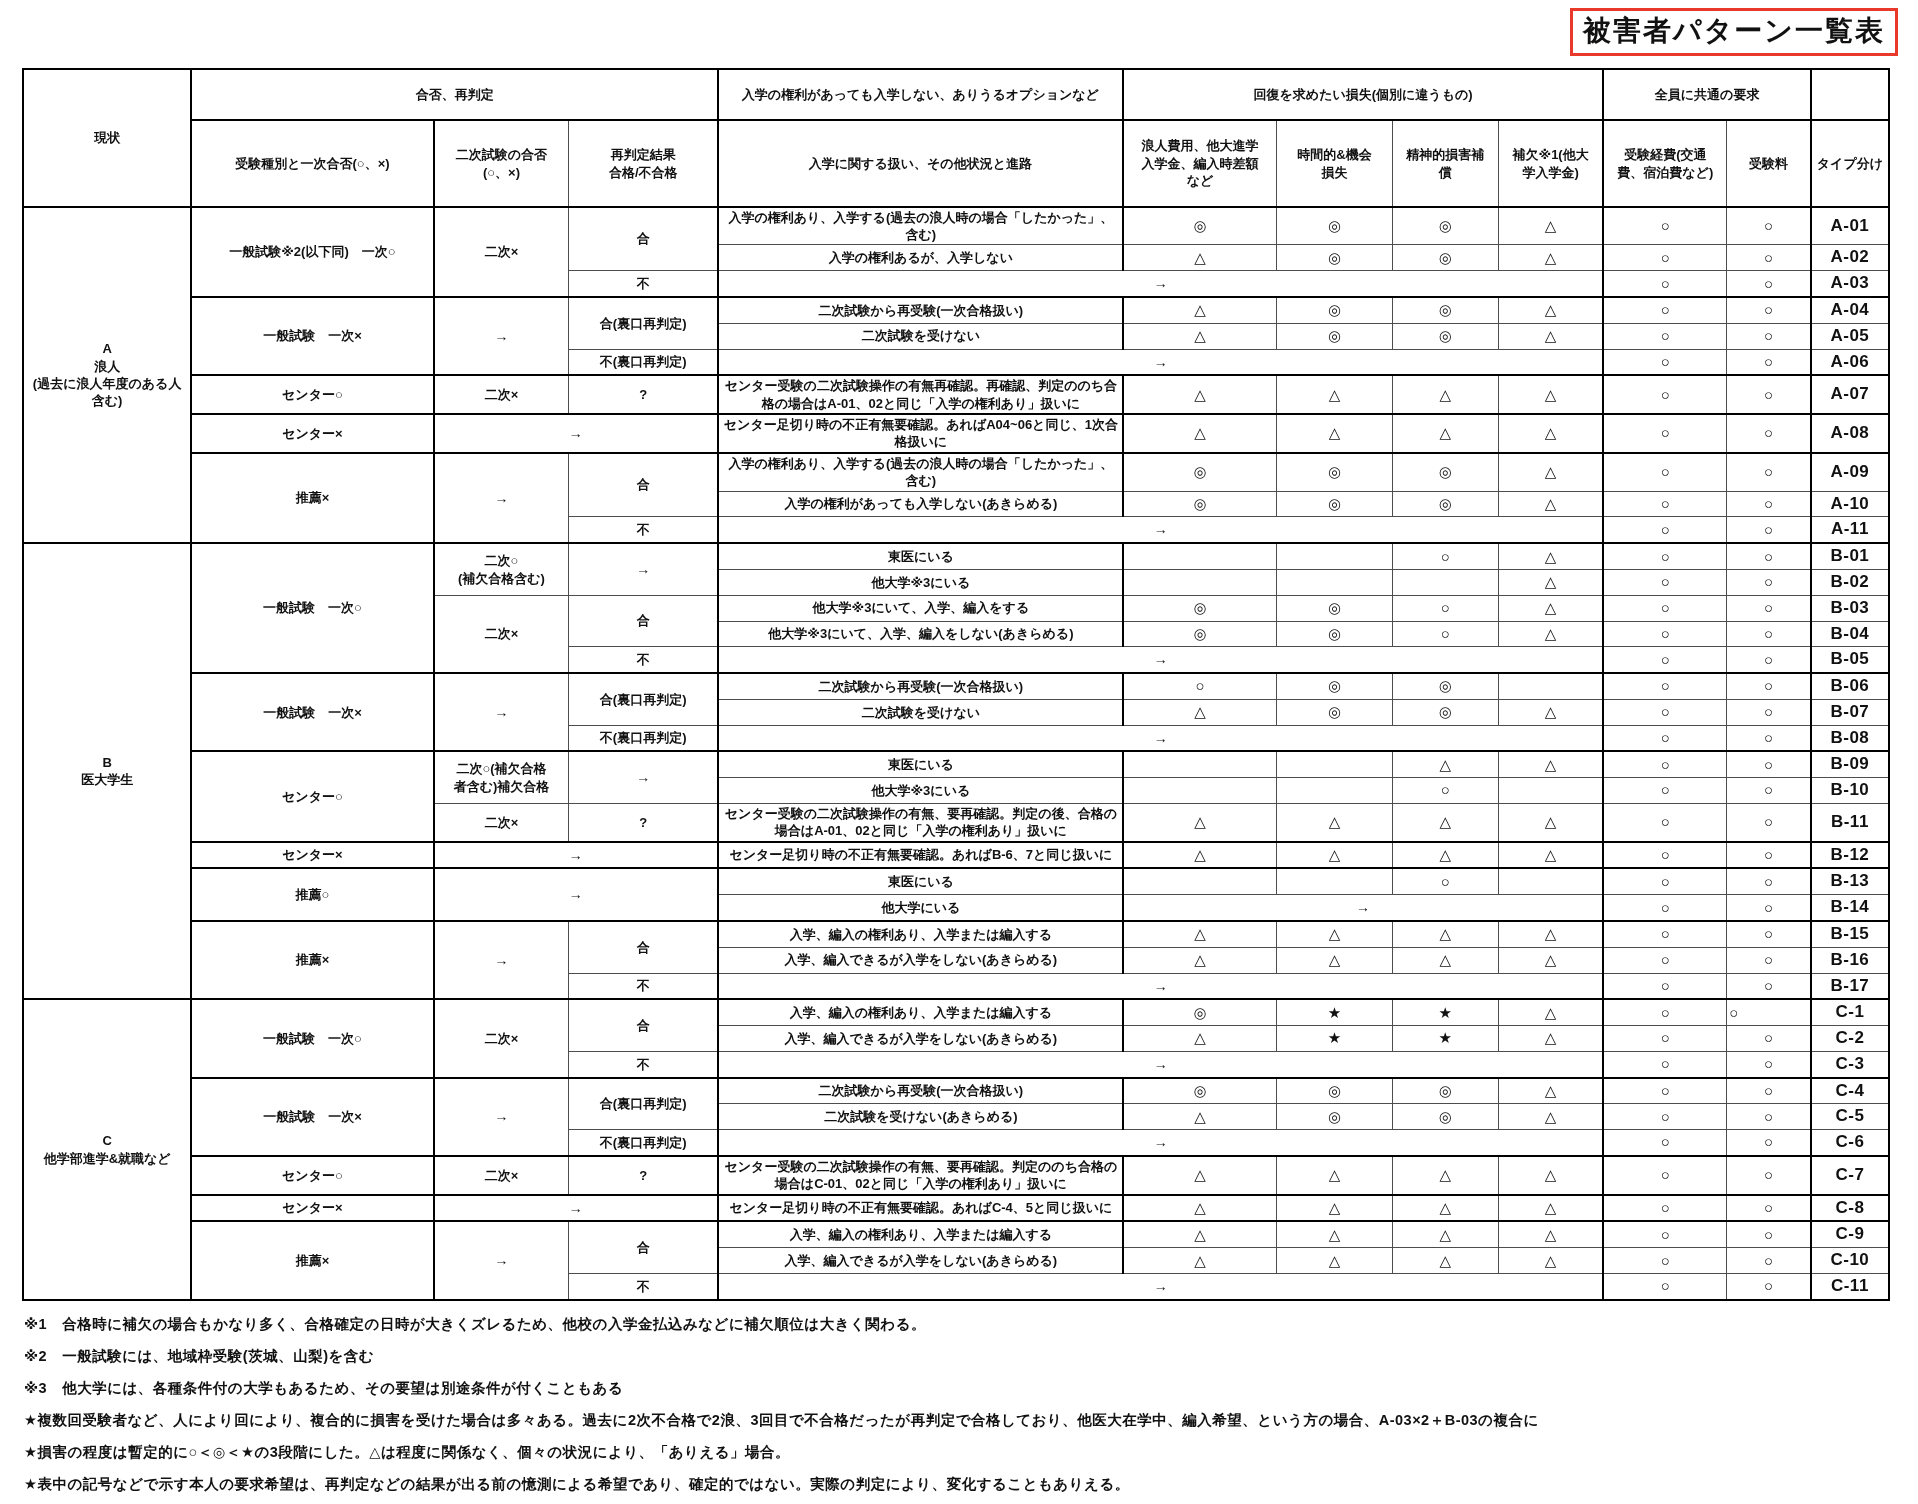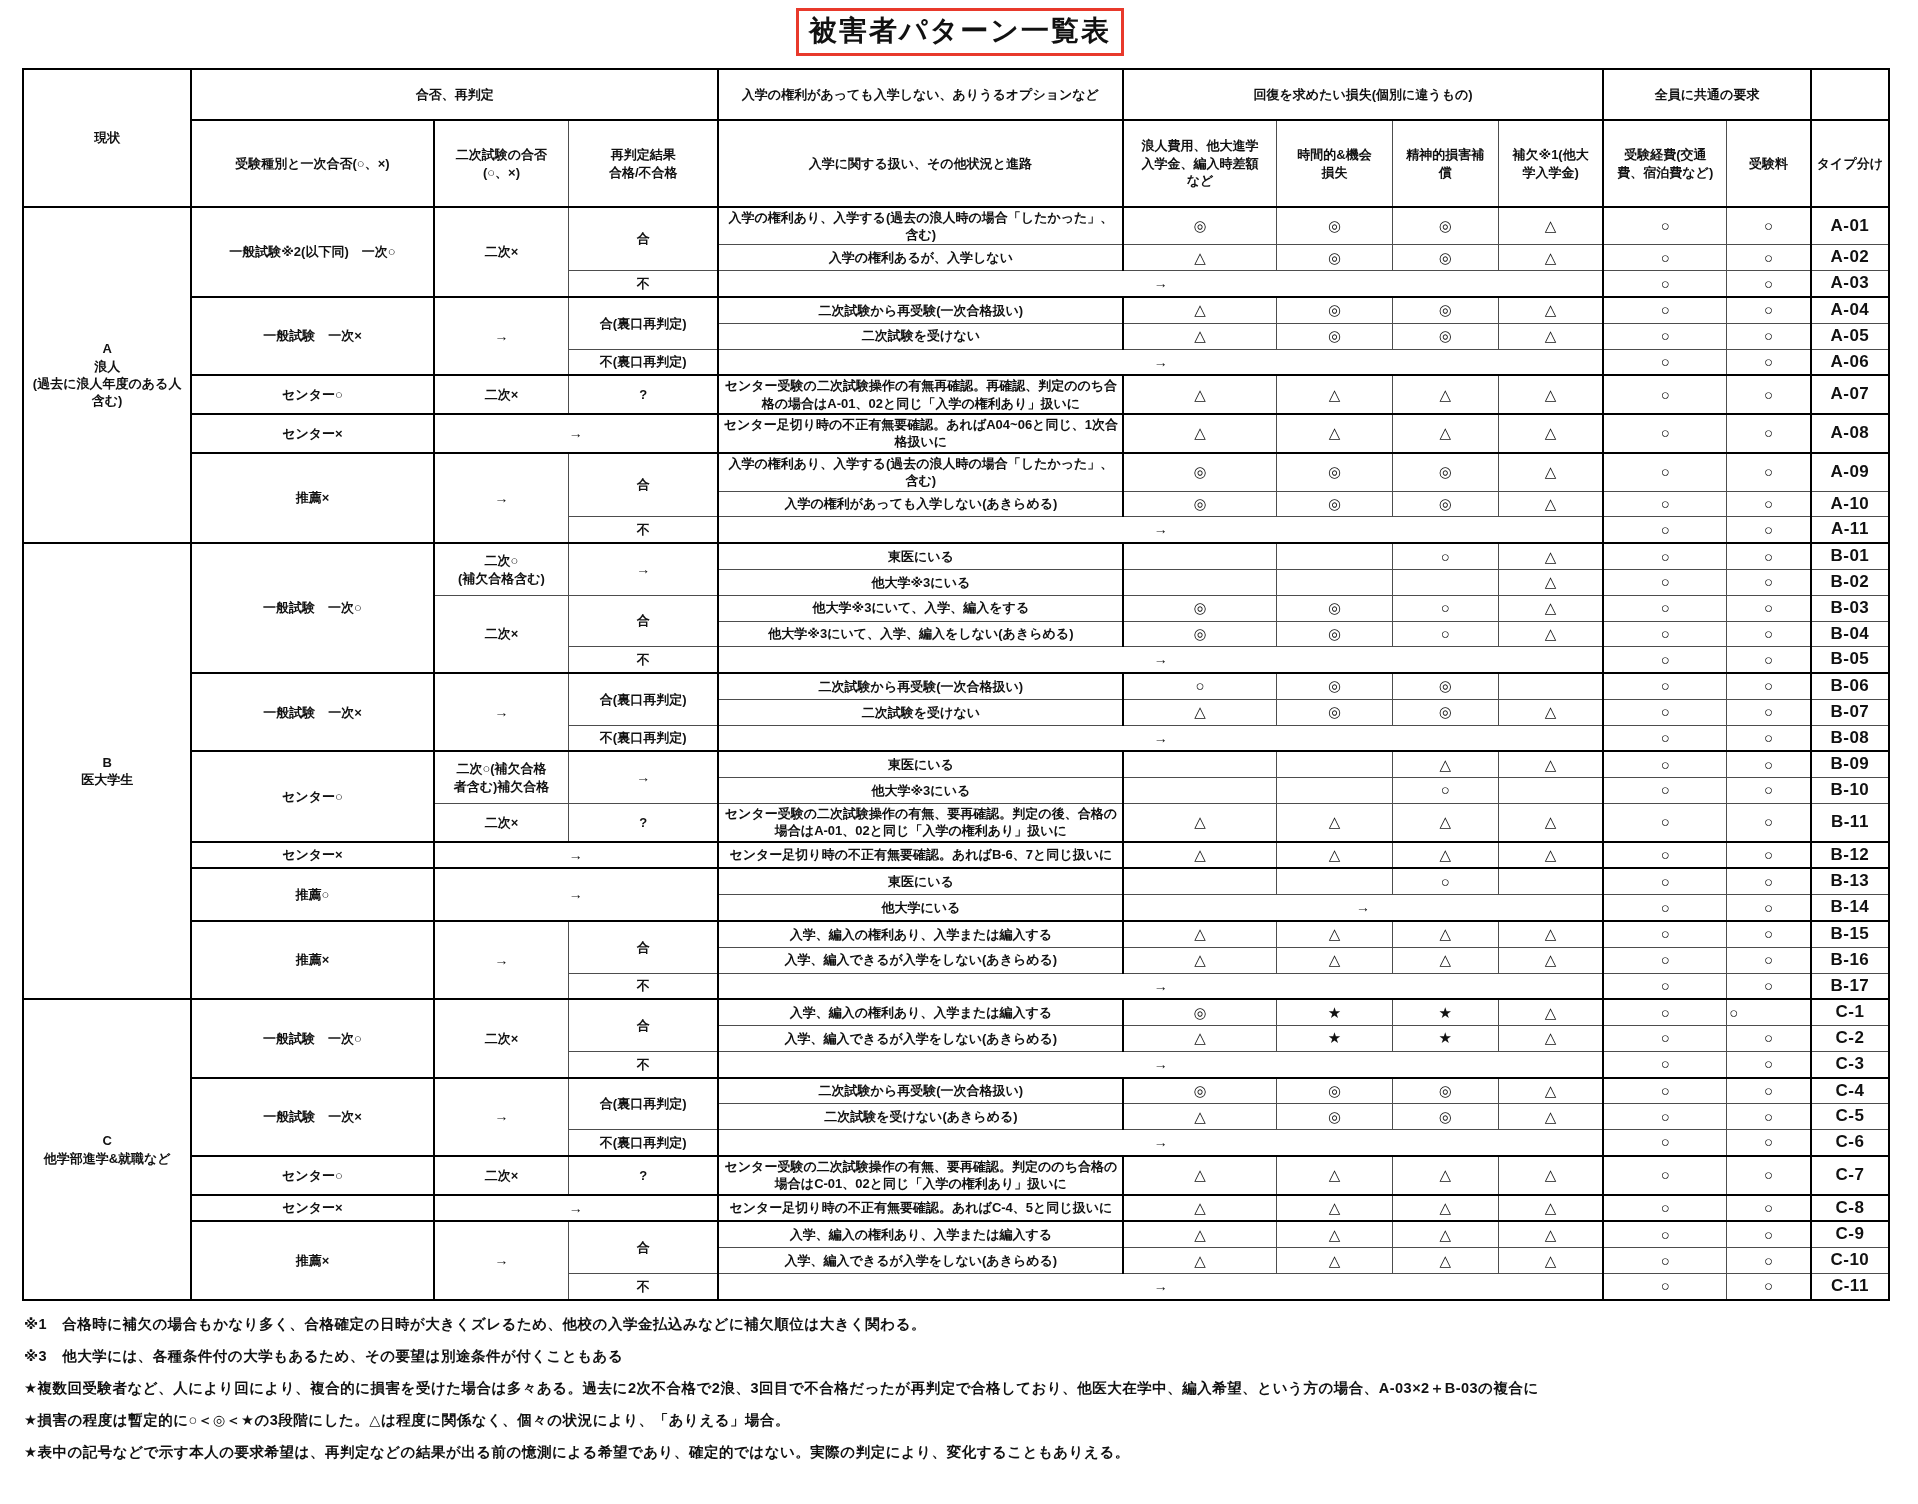--- a/index.html
+++ b/index.html
@@ -1,18 +1,18 @@
 <!DOCTYPE html>
 <html><head>
 <meta charset="utf-8">
 <style>
   html,body{margin:0;padding:0;background:#ffffff;}
   body{width:1918px;font-family:"Liberation Sans","DejaVu Sans",sans-serif;color:#111;}
   .page{padding:6px 20px 10px 22px;}
-  .title-wrap{text-align:center;margin:2px 0 12px 0;}
+  .title-wrap{text-align:right;margin:2px 0 12px 0;}
   .title{display:inline-block;border:3px solid #e8392b;padding:1px 10px 3px 10px;
          font-size:28px;font-weight:600;letter-spacing:2px;color:#111;}
   table{border-collapse:collapse;table-layout:fixed;width:1868px;border:2px solid #000;}
   td{border:1px solid #4d4d4d;padding:1px 3px;font-size:13px;line-height:1.34;
      text-align:center;vertical-align:middle;white-space:pre-line;word-break:break-all;
      font-weight:600;}
   td.hd{font-weight:600;padding:16px 2px;}
   td.txt{text-align:center;padding-left:4px;}
   td.grp{font-weight:600;}
   td.mk{font-size:15px;font-weight:500;}
@@ -494,18 +494,19 @@
           <td colspan="5" class="arr bL">→</td>
           <td class="mk bL">○</td>
           <td class="mk">○</td>
           <td class="tp bL">C-11</td>
         </tr>
       </tbody>
   </table>
 
   <div class="footnotes">
     <div class="fnote">※1　合格時に補欠の場合もかなり多く、合格確定の日時が大きくズレるため、他校の入学金払込みなどに補欠順位は大きく関わる。</div>
+    <div class="fnote">※2　一般試験には、地域枠受験(茨城、山梨)を含む</div>
     <div class="fnote">※3　他大学には、各種条件付の大学もあるため、その要望は別途条件が付くこともある</div>
     <div class="fnote">★複数回受験者など、人により回により、複合的に損害を受けた場合は多々ある。過去に2次不合格で2浪、3回目で不合格だったが再判定で合格しており、他医大在学中、編入希望、という方の場合、A-03×2＋B-03の複合に</div>
     <div class="fnote">★損害の程度は暫定的に○＜◎＜★の3段階にした。△は程度に関係なく、個々の状況により、「ありえる」場合。</div>
     <div class="fnote">★表中の記号などで示す本人の要求希望は、再判定などの結果が出る前の憶測による希望であり、確定的ではない。実際の判定により、変化することもありえる。</div>
   </div>
 </div>
 
 </body></html>

